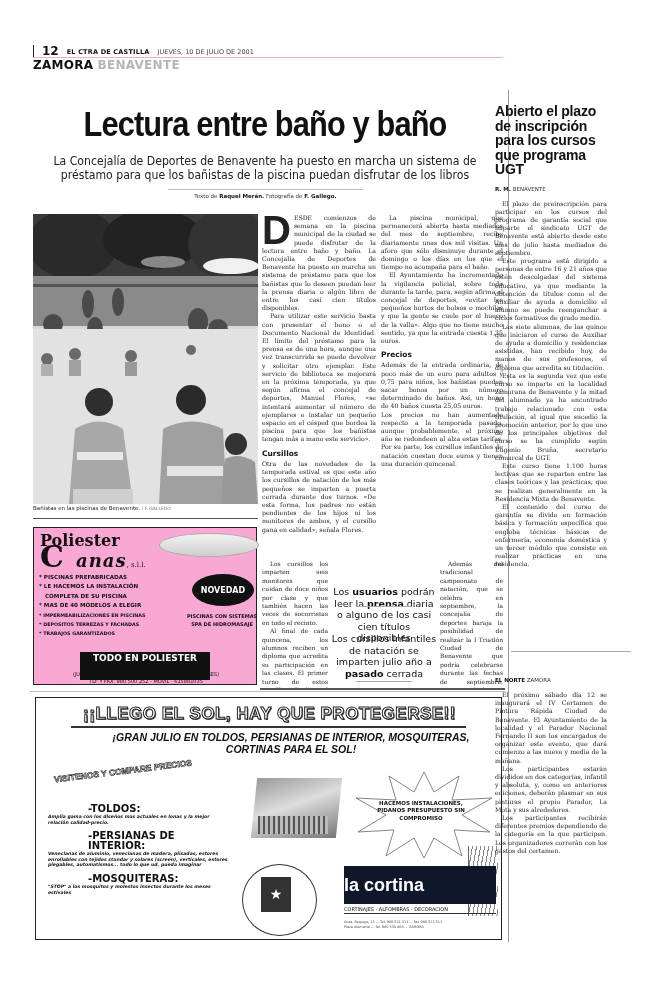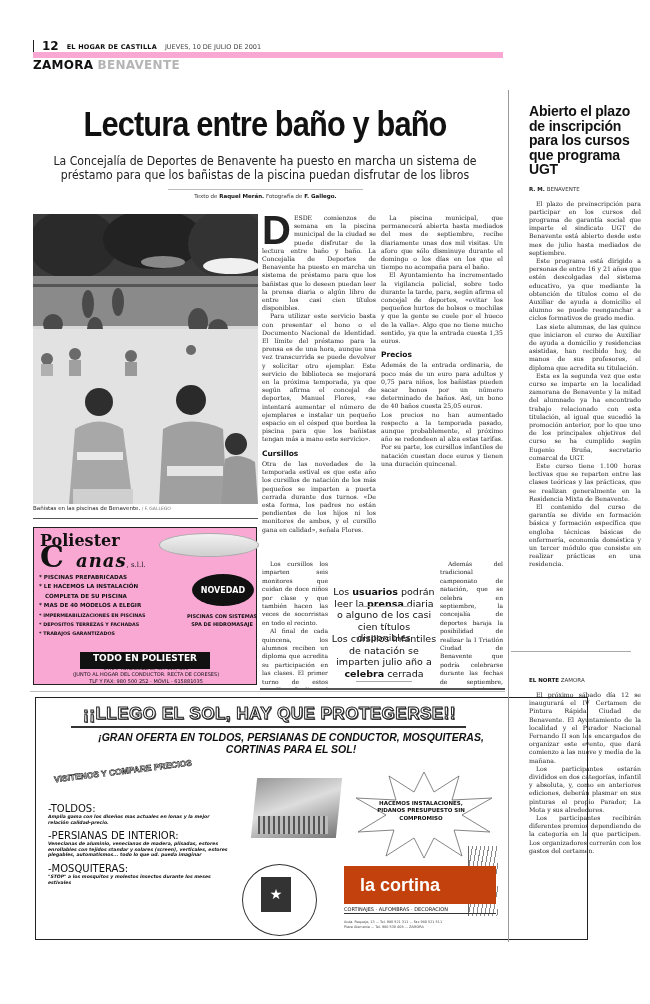--- a/index.html
+++ b/index.html
@@ -1,21 +1,21 @@
 <!DOCTYPE html>
 <html><head>
 <meta charset="utf-8">
 <style>
   * { box-sizing: border-box; margin: 0; padding: 0; }
   html, body { width: 650px; height: 1004px; background: #ffffff; overflow: hidden; }
   body { position: relative; font-family: "DejaVu Serif", serif; color: #111; }
   .abs { position: absolute; }
 
   
-  .folio { left: 33px; top: 44px; width: 470px; height: 14px; border-bottom: 6px solid #f9a8d4; display: flex; align-items: flex-end; gap: 8px; }
+  .folio { left: 33px; top: 44px; width: 470px; height: 14px; border-bottom: 1px solid #f9a8d4; display: flex; align-items: flex-end; gap: 8px; }
   .folio .bar { width: 1px; height: 12px; background: #222; }
   .folio .num { font-family: "DejaVu Sans", sans-serif; font-weight: bold; font-size: 12px; line-height: 12px; }
   .folio .paper { font-family: "DejaVu Sans", sans-serif; font-weight: bold; font-size: 6.5px; letter-spacing: 0.2px; line-height: 10px; }
   .folio .date { font-family: "DejaVu Sans", sans-serif; font-size: 6.5px; color: #444; line-height: 10px; }
   .section { left: 33px; top: 58px; font-family: "DejaVu Sans", sans-serif; font-weight: bold; font-size: 12px; letter-spacing: 0.3px; }
   .section .sub { color: #b5b5b5; margin-left: 4px; }
 
   
   .headline { left: 30px; top: 104px; width: 470px; text-align: center; font-family: "Liberation Sans", sans-serif; font-weight: bold; font-size: 35px; letter-spacing: -1px; transform: scaleX(0.88); transform-origin: center; }
   .deck { left: 40px; top: 154px; width: 450px; text-align: center; font-family: "DejaVu Sans", sans-serif; font-size: 11.5px; line-height: 14px; color: #222; transform: scaleX(0.95); }
@@ -53,61 +53,61 @@
   .ad1 { left: 33px; top: 527px; width: 224px; height: 158px; border: 1px solid #222; background: #f9a8d4; }
   .ad1 .logoP { position: absolute; left: 6px; top: 3px; font-family: "DejaVu Serif", serif; font-weight: bold; font-size: 16px; }
   .ad1 .logoC { position: absolute; left: 6px; top: 14px; font-family: "DejaVu Serif", serif; font-weight: bold; font-size: 30px; line-height: 30px; }
   .ad1 .logoN { position: absolute; left: 26px; top: 22px; font-family: "DejaVu Serif", serif; font-weight: bold; font-style: italic; font-size: 18px; letter-spacing: 1px; margin-left: 16px; }
   .ad1 .sl { font-size: 7px; font-style: normal; font-weight: normal; letter-spacing: 0; }
   .ad1 .pool { position: absolute; left: 125px; top: 5px; width: 100px; height: 24px; border-radius: 50%; background: linear-gradient(#f2f2f2, #cfcfcf); border: 1px solid #aaa; }
   .ad1 ul { position: absolute; left: 5px; top: 45px; list-style: none; font-family: "DejaVu Sans", sans-serif; font-weight: bold; font-size: 5.6px; line-height: 9.4px; }
   .ad1 ul li.small { font-size: 4.8px; }
   .ad1 .nov { position: absolute; left: 158px; top: 46px; width: 62px; height: 32px; border-radius: 50%; background: #111; color: #fff; font-family: "DejaVu Sans", sans-serif; font-weight: bold; font-size: 8px; display: flex; align-items: center; justify-content: center; }
   .ad1 .spa { position: absolute; left: 152px; top: 84px; width: 72px; text-align: center; font-family: "DejaVu Sans", sans-serif; font-weight: bold; font-size: 5px; line-height: 8px; }
-  .ad1 .band { position: absolute; left: 46px; top: 124px; width: 130px; height: 17px; background: #111; color: #fff; text-align: center; font-family: "DejaVu Sans", sans-serif; font-weight: bold; font-size: 9px; line-height: 12px; }
+  .ad1 .band { position: absolute; left: 46px; top: 124px; width: 130px; height: 28px; background: #111; color: #fff; text-align: center; font-family: "DejaVu Sans", sans-serif; font-weight: bold; font-size: 9px; line-height: 12px; }
   .ad1 .addr { position: absolute; left: 0; top: 137px; width: 224px; text-align: center; font-family: "DejaVu Sans", sans-serif; font-size: 5px; line-height: 6.4px; }
 
   
-  .ad2 { left: 35px; top: 697px; width: 553px; height: 243px; border: 1.5px solid #222; background: #fff; overflow: hidden; }
+  .ad2 { left: 35px; top: 697px; width: 467px; height: 243px; border: 1.5px solid #222; background: #fff; overflow: hidden; }
   .ad2 .title { position: absolute; left: 0; top: 6px; width: 467px; text-align: center; font-family: "Liberation Sans", sans-serif; font-weight: bold; font-size: 17px; letter-spacing: 0.5px; color: #fff; -webkit-text-stroke: 1px #222; text-shadow: 1px 1px 0 #555; }
   .ad2 .tline { position: absolute; left: 35px; top: 28px; width: 395px; border-top: 2px solid #333; }
   .ad2 .offer { position: absolute; left: 60px; top: 33px; width: 390px; text-align: center; font-family: "Liberation Sans", sans-serif; font-style: italic; font-weight: bold; font-size: 10.5px; line-height: 12px; }
   .ad2 .visit { position: absolute; left: 12px; top: 68px; width: 150px; text-align: center; font-family: "Liberation Sans", sans-serif; font-weight: bold; font-size: 8.5px; line-height: 11px; transform: rotate(-7deg); color: #fff; -webkit-text-stroke: 0.6px #111; }
   .ad2 .prods { position: absolute; left: 12px; top: 100px; width: 180px; font-family: "DejaVu Sans", sans-serif; }
-  .ad2 .prods h5 { font-size: 10px; font-weight: normal; margin-top: 6px; line-height: 10px; }
+  .ad2 .prods h5 { font-size: 10px; font-weight: bold; margin-top: 6px; line-height: 10px; margin-left: 40px; }
   .ad2 .prods p { font-size: 4.6px; line-height: 5.6px; font-weight: bold; font-style: italic; }
   .ad2 .awning { position: absolute; left: 218px; top: 80px; width: 85px; height: 60px; background: linear-gradient(160deg, #999 0%, #ddd 45%, #777 100%); transform: skewX(-6deg); }
   .ad2 .awning-grid { position: absolute; left: 222px; top: 118px; width: 70px; height: 18px; background: repeating-linear-gradient(90deg, #555 0 2px, #bbb 2px 5px); }
   .ad2 .burst { position: absolute; left: 318px; top: 72px; width: 140px; height: 90px; }
   .ad2 .burst-text { position: absolute; left: 330px; top: 102px; width: 110px; text-align: center; font-family: "DejaVu Sans", sans-serif; font-weight: bold; font-size: 5.5px; line-height: 7.4px; }
   .ad2 .circle { position: absolute; left: 206px; top: 166px; width: 75px; height: 72px; border-radius: 50%; border: 1px solid #333; overflow: hidden; }
   .ad2 .circle .blind { position: absolute; left: 18px; top: 12px; width: 30px; height: 35px; background: #333; color: #fff; font-size: 14px; text-align: center; line-height: 35px; }
-  .ad2 .cortina-band { position: absolute; left: 308px; top: 168px; width: 152px; height: 38px; background: #c2410c; color: #fff; font-family: "Liberation Sans", sans-serif; font-weight: bold; font-size: 18px; line-height: 38px; padding-left: 16px; }
+  .ad2 .cortina-band { position: absolute; left: 308px; top: 168px; width: 152px; height: 38px; background: #0f172a; color: #fff; font-family: "Liberation Sans", sans-serif; font-weight: bold; font-size: 18px; line-height: 38px; }
   .ad2 .cortina-sub { position: absolute; left: 308px; top: 208px; width: 152px; font-family: "DejaVu Sans", sans-serif; font-size: 5px; border-bottom: 1px solid #333; padding-bottom: 1px; }
   .ad2 .cortina-addr { position: absolute; left: 308px; top: 222px; width: 152px; font-family: "DejaVu Sans", sans-serif; font-size: 3.4px; line-height: 4.5px; color: #444; }
   .ad2 .curtain { position: absolute; left: 432px; top: 148px; width: 30px; height: 70px; background: repeating-linear-gradient(100deg, #fff 0 3px, #888 3px 4px); border-left: 1px solid #666; }
 
   
   .side-rule { left: 508px; top: 90px; width: 1px; height: 852px; background: #999; }
-  .side { left: 529px; width: 112px; }
+  .side { left: 495px; width: 112px; }
   .side h2 { font-family: "Liberation Sans", sans-serif; font-weight: bold; font-size: 14px; line-height: 14.5px; letter-spacing: -0.2px; color: #111; }
   .side .sig { font-family: "DejaVu Sans", sans-serif; font-size: 5.5px; color: #333; margin: 9px 0 8px; }
   .side .sig b { color: #111; }
   .side .col p { text-indent: 7px; }
   .s1 { top: 104px; height: 540px; overflow: hidden; }
   .s-rule { left: 511px; top: 651px; width: 120px; border-top: 1px solid #aaa; }
   .s2 { top: 668px; height: 272px; overflow: hidden; }
 </style>
 </head>
 <body>
 
 <div class="abs folio">
   <span class="bar"></span>
   <span class="num">12</span>
-  <span class="paper">EL HOGAR DE CASTILLA</span>
+  <span class="paper">EL CTRA DE CASTILLA</span>
   <span class="date">JUEVES, 10 DE JULIO DE 2001</span>
 </div>
 <div class="abs section">
   <span>ZAMORA</span><span class="sub">BENAVENTE</span>
 </div>
 
 <div class="abs headline">Lectura entre baño y baño</div>
 <div class="abs deck">La Concejalía de Deportes de Benavente ha puesto en marcha un sistema de préstamo para que los bañistas de la piscina puedan disfrutar de los libros</div>
 <div class="abs byline-rule"></div>
 <div class="abs byline">
@@ -179,21 +179,21 @@
 </div>
 <div class="abs col c2b">
   <p>Además del tradicional campeonato de natación, que se celebra en septiembre, la concejalía de deportes baraja la posibilidad de realizar la I Triatlón Ciudad de Benavente que podría celebrarse durante las fechas de septiembre, aunque todavía este proyecto está en sus primeros pasos.</p>
 </div>
 
 <div class="abs pq pq1">
   <span>Los </span><b>usuarios</b><span> podrán leer la </span><b>prensa</b><span> diaria o alguno de los casi cien títulos disponibles</span>
 </div>
 <div class="abs pq-rule" style="top:606px;"></div>
 <div class="abs pq pq2">
-  <span>Los cursillos infantiles de natación se imparten julio año a </span><b>celebra</b><span> cerrada</span>
+  <span>Los cursillos infantiles de natación se imparten julio año a </span><b>pasado</b><span> cerrada</span>
 </div>
 <div class="abs pq-rule" style="top:681px;"></div>
 <div class="abs bottom-rule"></div>
 
 <div class="abs ad1">
   <div class="pool"></div>
   <div class="logoP"><span>P</span><span>oliester</span></div>
   <div class="logoC">C</div>
   <div class="logoN"><span>anas</span><span class="sl">, s.l.l.</span></div>
   <ul>
@@ -213,21 +213,21 @@
     <div>(JUNTO AL HOGAR DEL CONDUCTOR. RECTA DE CORESES)</div>
     <div>TLF Y FAX: 980 500 252 - MÓVIL - 615881035</div>
   </div>
 </div>
 
 <div class="abs ad-top-rule"></div>
 
 <div class="abs ad2">
   <div class="title">¡¡LLEGO EL SOL, HAY QUE PROTEGERSE!!</div>
   <div class="tline"></div>
-  <div class="offer">¡GRAN OFERTA EN TOLDOS, PERSIANAS DE CONDUCTOR, MOSQUITERAS, CORTINAS PARA EL SOL!</div>
+  <div class="offer">¡GRAN JULIO EN TOLDOS, PERSIANAS DE INTERIOR, MOSQUITERAS, CORTINAS PARA EL SOL!</div>
   <div class="visit">VISITENOS Y COMPARE PRECIOS</div>
   <div class="prods">
     <h5>-TOLDOS:</h5>
     <p>Amplia gama con los diseños mas actuales en lonas y la mejor relación calidad-precio.</p>
     <h5>-PERSIANAS DE INTERIOR:</h5>
     <p>Venecianas de aluminio, venecianas de madera, plisadas, estores enrollables con tejidos standar y solares (screen), verticales, estores plegables, automatismos... todo lo que ud. pueda imaginar</p>
     <h5>-MOSQUITERAS:</h5>
     <p>"STOP" a los mosquitos y molestos insectos durante los meses estivales</p>
   </div>
   <div class="awning"></div>

